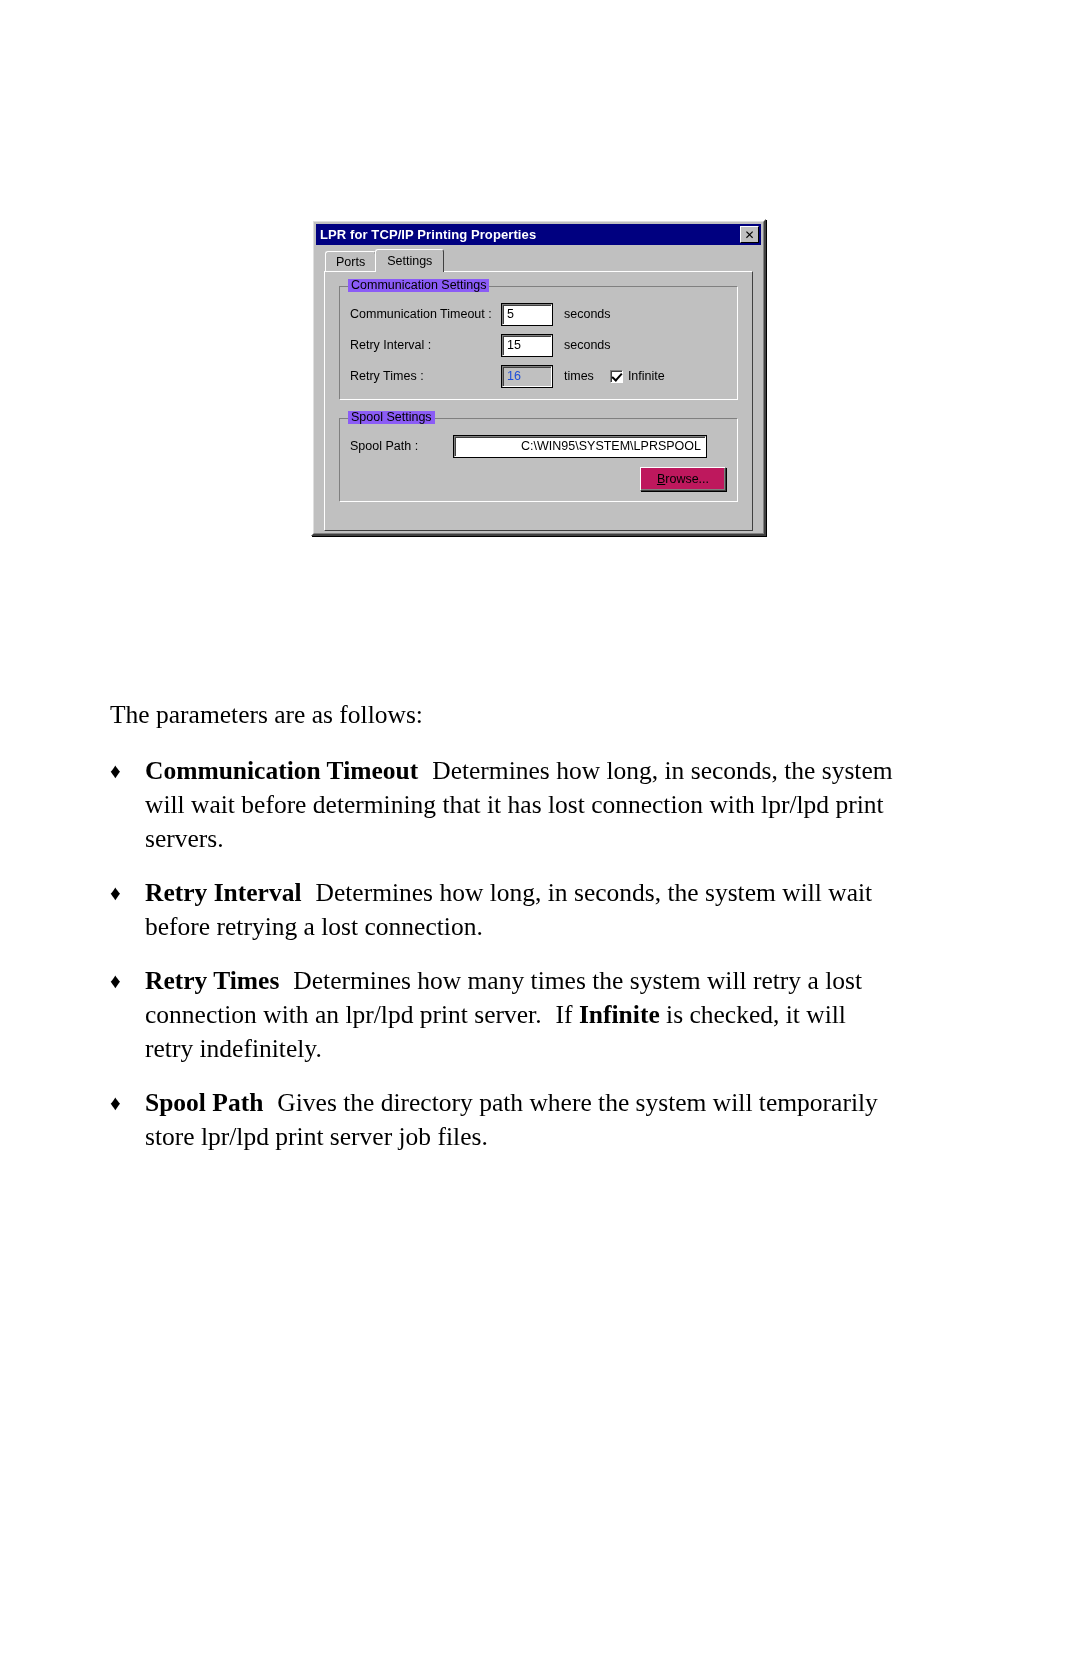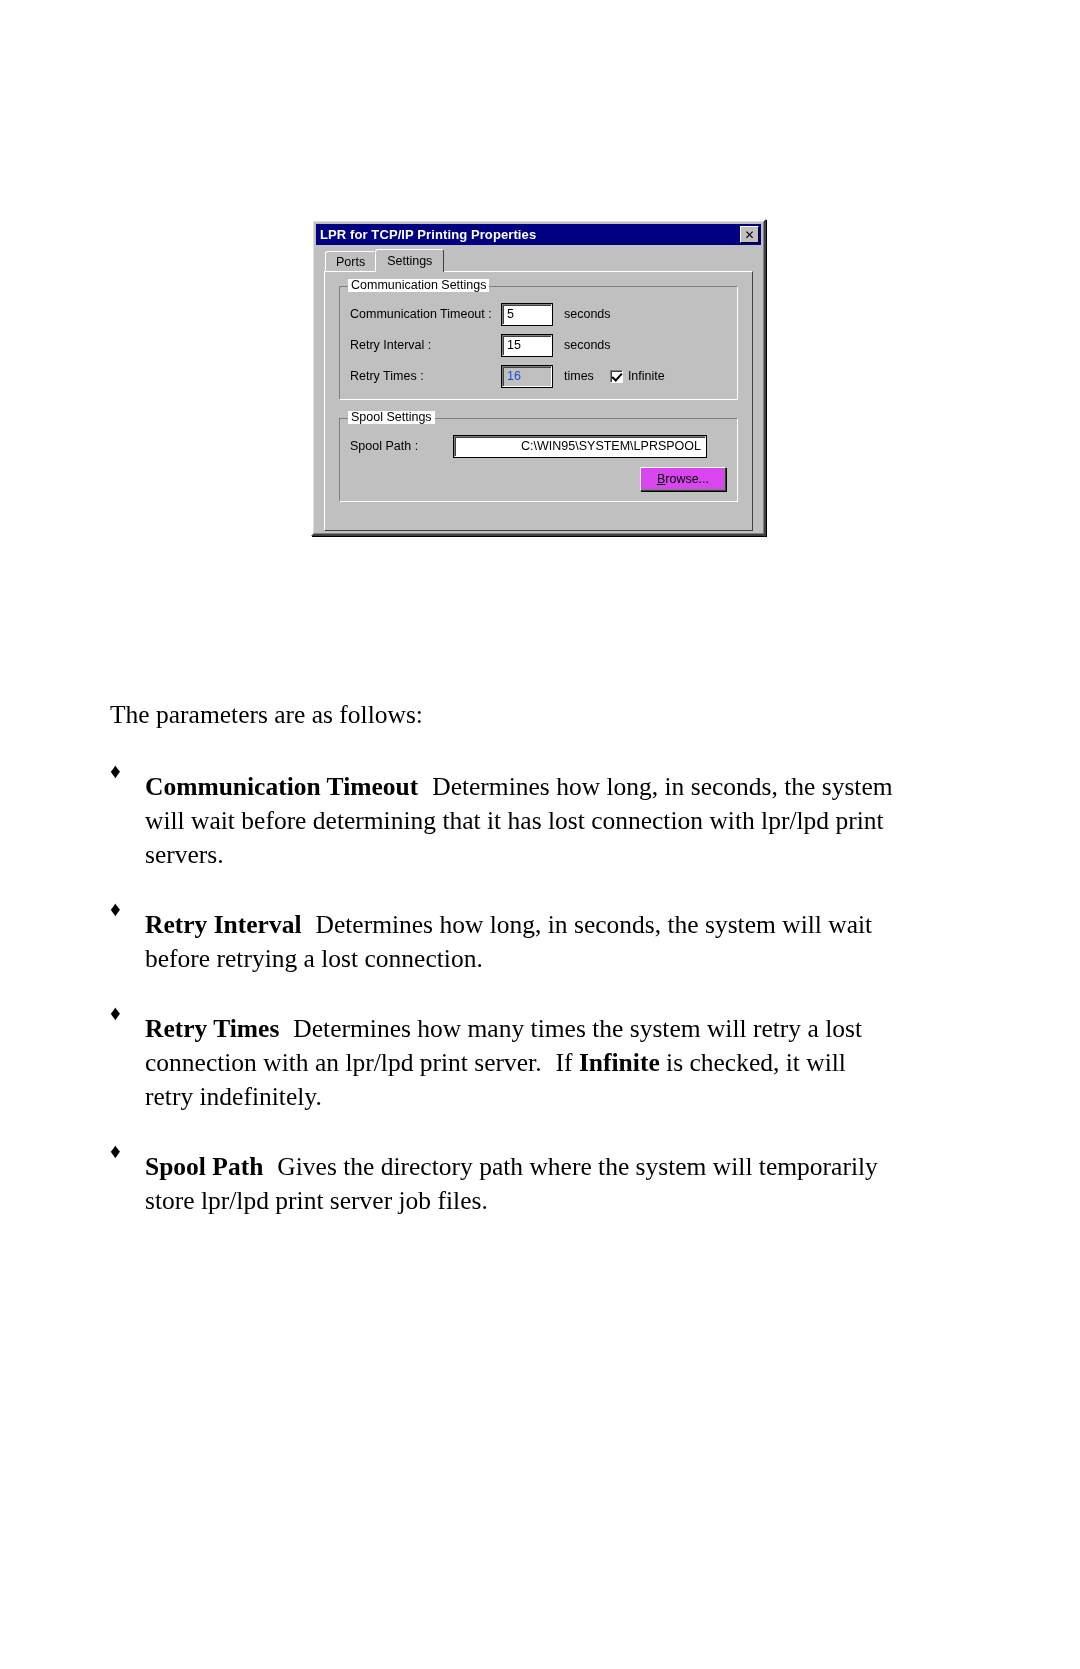--- a/index.html
+++ b/index.html
@@ -127,21 +127,21 @@
     border-left: 1px solid #808080;
     border-right: 1px solid #ffffff;
     border-bottom: 1px solid #ffffff;
     margin-bottom: 18px;
     padding: 16px 10px 10px 10px;
   }
   .groupbox-legend {
     position: absolute;
     top: -8px;
     left: 8px;
-    background: #ffffff;
+    background: #8b5cf6;
     padding: 0 3px;
     font-size: 12.5px;
     line-height: 1;
     color: #000;
   }
 
   .field-row {
     display: flex;
     align-items: center;
     margin-bottom: 9px;
@@ -218,21 +218,21 @@
 
   .browse-row {
     display: flex;
     justify-content: flex-end;
     margin-top: 10px;
     padding-right: 1px;
   }
 
   
   .btn {
-    background: #d946ef;
+    background: #be185d;
     border-top: 1px solid #ffffff;
     border-left: 1px solid #ffffff;
     border-right: 1px solid #404040;
     border-bottom: 1px solid #404040;
     box-shadow: 1px 1px 0 #000000, inset -1px -1px 0 #808080;
     font-size: 12.5px;
     font-family: "Liberation Sans", "DejaVu Sans", sans-serif;
     padding: 4px 10px;
     text-align: center;
     box-sizing: border-box;
@@ -269,21 +269,21 @@
     display: flex;
     margin-bottom: 20px;
     align-items: flex-start;
   }
   .bullet-mark {
     width: 35px;
     flex: none;
     font-size: 21px;
     line-height: 34px;
   }
-  .bullet-text { flex: 1; margin-top: 16px; }
+  .bullet-text { flex: 1; }
   .bullet-text b { font-weight: bold; }
   .gap { display: inline-block; width: 14px; }
 </style>
 </head>
 <body>
 
 <div class="dialog">
   <div class="dialog-inner">
 
     <div class="titlebar">

